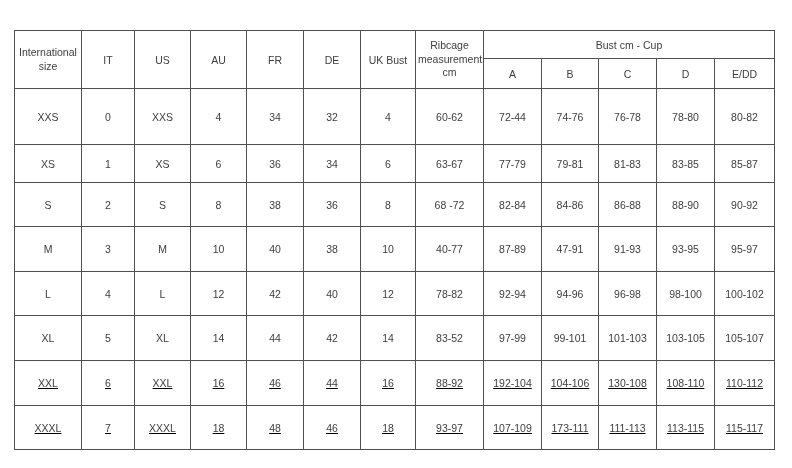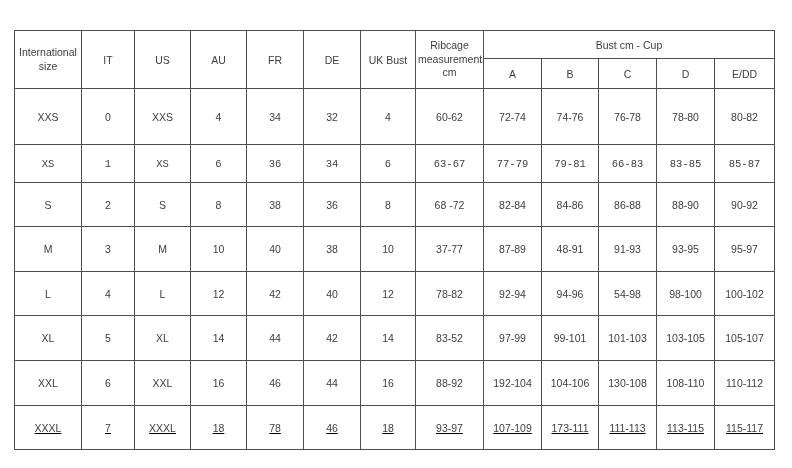--- a/index.html
+++ b/index.html
@@ -31,26 +31,26 @@
     overflow: hidden;
   }
   th.small-header {
     font-size: 9.5px;
     line-height: 1.3;
     padding: 0;
   }
   thead tr.header-top { height: 28px; }
   thead tr.header-cups { height: 30px; }
   tbody tr:nth-child(1) { height: 56px; }
-  tbody tr:nth-child(2) { height: 38px; font-family: Liberation Mono, monospace; }
+  tbody tr:nth-child(2) { height: 38px; }
   tbody tr:nth-child(3) { height: 44px; }
   tbody tr:nth-child(4) { height: 45px; }
   tbody tr:nth-child(5) { height: 44px; }
   tbody tr:nth-child(6) { height: 45px; }
-  tbody tr:nth-child(7) { height: 45px; }
+  tbody tr:nth-child(7) { height: 45px; text-decoration: underline; }
   tbody tr:nth-child(8) { height: 44px; text-decoration: underline; }
 </style>
 </head>
 <body>
 
 <table class="size-chart">
   <colgroup>
     <col style="width:67px">
       <col style="width:53px">
       <col style="width:56px">
@@ -88,38 +88,38 @@
   <tbody>
     <tr>
       <td>XXS</td>
       <td>0</td>
       <td>XXS</td>
       <td>4</td>
       <td>34</td>
       <td>32</td>
       <td>4</td>
       <td>60-62</td>
-      <td>72-74</td>
+      <td>72-44</td>
       <td>74-76</td>
       <td>76-78</td>
       <td>78-80</td>
       <td>80-82</td>
     </tr>
     <tr>
       <td>XS</td>
       <td>1</td>
       <td>XS</td>
       <td>6</td>
       <td>36</td>
       <td>34</td>
       <td>6</td>
       <td>63-67</td>
       <td>77-79</td>
       <td>79-81</td>
-      <td>66-83</td>
+      <td>81-83</td>
       <td>83-85</td>
       <td>85-87</td>
     </tr>
     <tr>
       <td>S</td>
       <td>2</td>
       <td>S</td>
       <td>8</td>
       <td>38</td>
       <td>36</td>
@@ -132,39 +132,39 @@
       <td>90-92</td>
     </tr>
     <tr>
       <td>M</td>
       <td>3</td>
       <td>M</td>
       <td>10</td>
       <td>40</td>
       <td>38</td>
       <td>10</td>
-      <td>37-77</td>
+      <td>40-77</td>
       <td>87-89</td>
-      <td>48-91</td>
+      <td>47-91</td>
       <td>91-93</td>
       <td>93-95</td>
       <td>95-97</td>
     </tr>
     <tr>
       <td>L</td>
       <td>4</td>
       <td>L</td>
       <td>12</td>
       <td>42</td>
       <td>40</td>
       <td>12</td>
       <td>78-82</td>
       <td>92-94</td>
       <td>94-96</td>
-      <td>54-98</td>
+      <td>96-98</td>
       <td>98-100</td>
       <td>100-102</td>
     </tr>
     <tr>
       <td>XL</td>
       <td>5</td>
       <td>XL</td>
       <td>14</td>
       <td>44</td>
       <td>42</td>
@@ -189,21 +189,21 @@
       <td>104-106</td>
       <td>130-108</td>
       <td>108-110</td>
       <td>110-112</td>
     </tr>
     <tr>
       <td>XXXL</td>
       <td>7</td>
       <td>XXXL</td>
       <td>18</td>
-      <td>78</td>
+      <td>48</td>
       <td>46</td>
       <td>18</td>
       <td>93-97</td>
       <td>107-109</td>
       <td>173-111</td>
       <td>111-113</td>
       <td>113-115</td>
       <td>115-117</td>
     </tr>
   </tbody>

